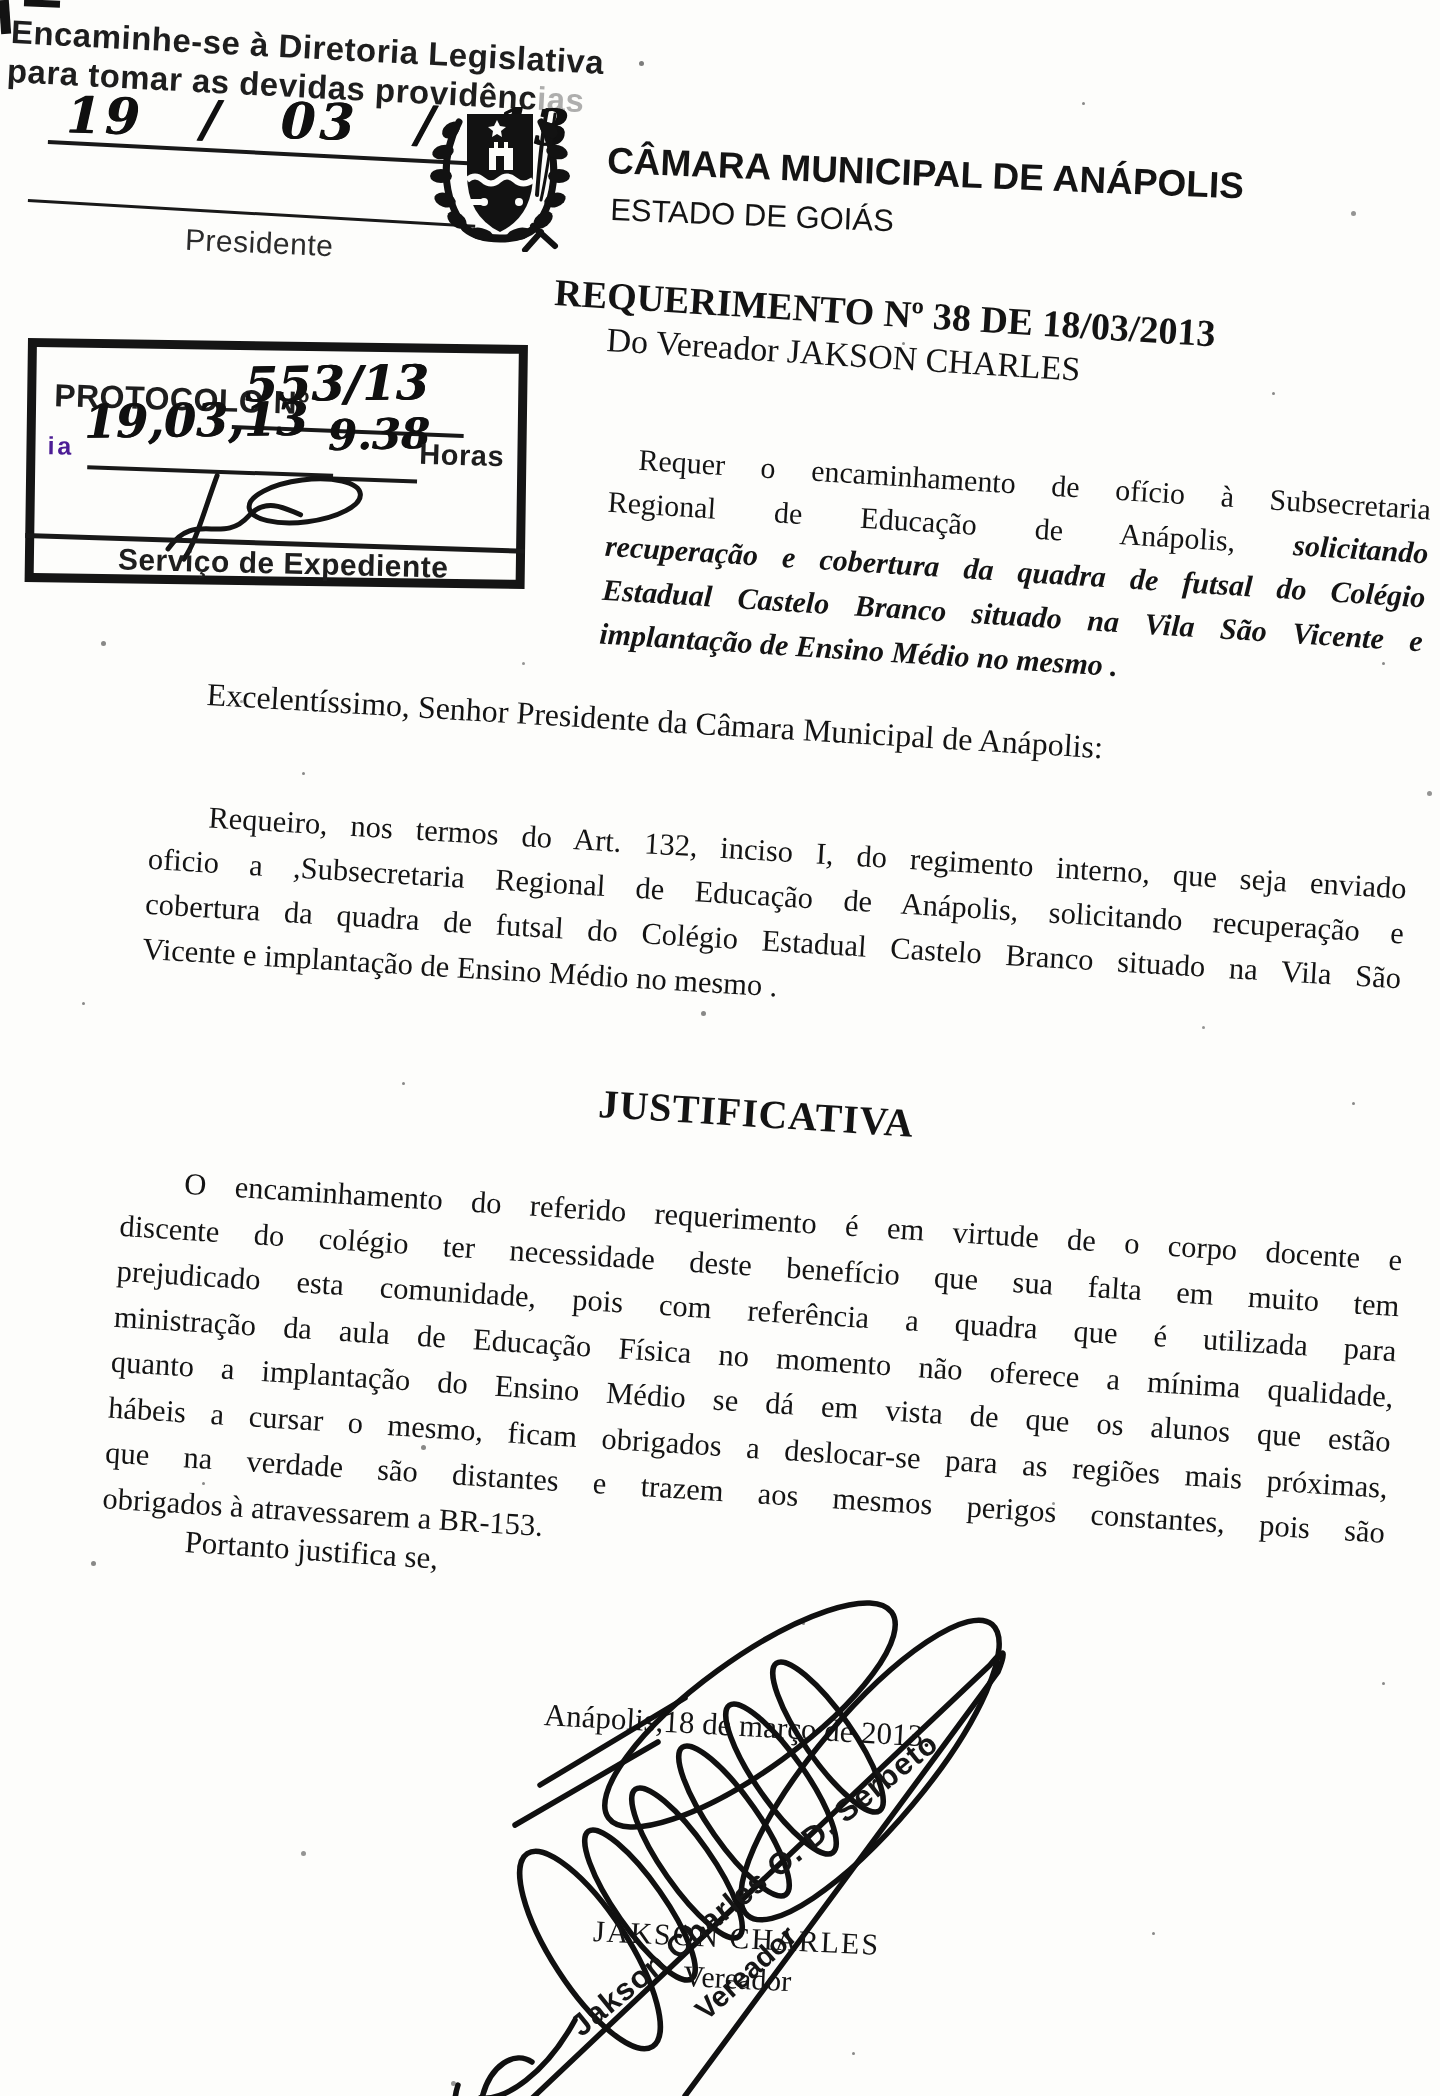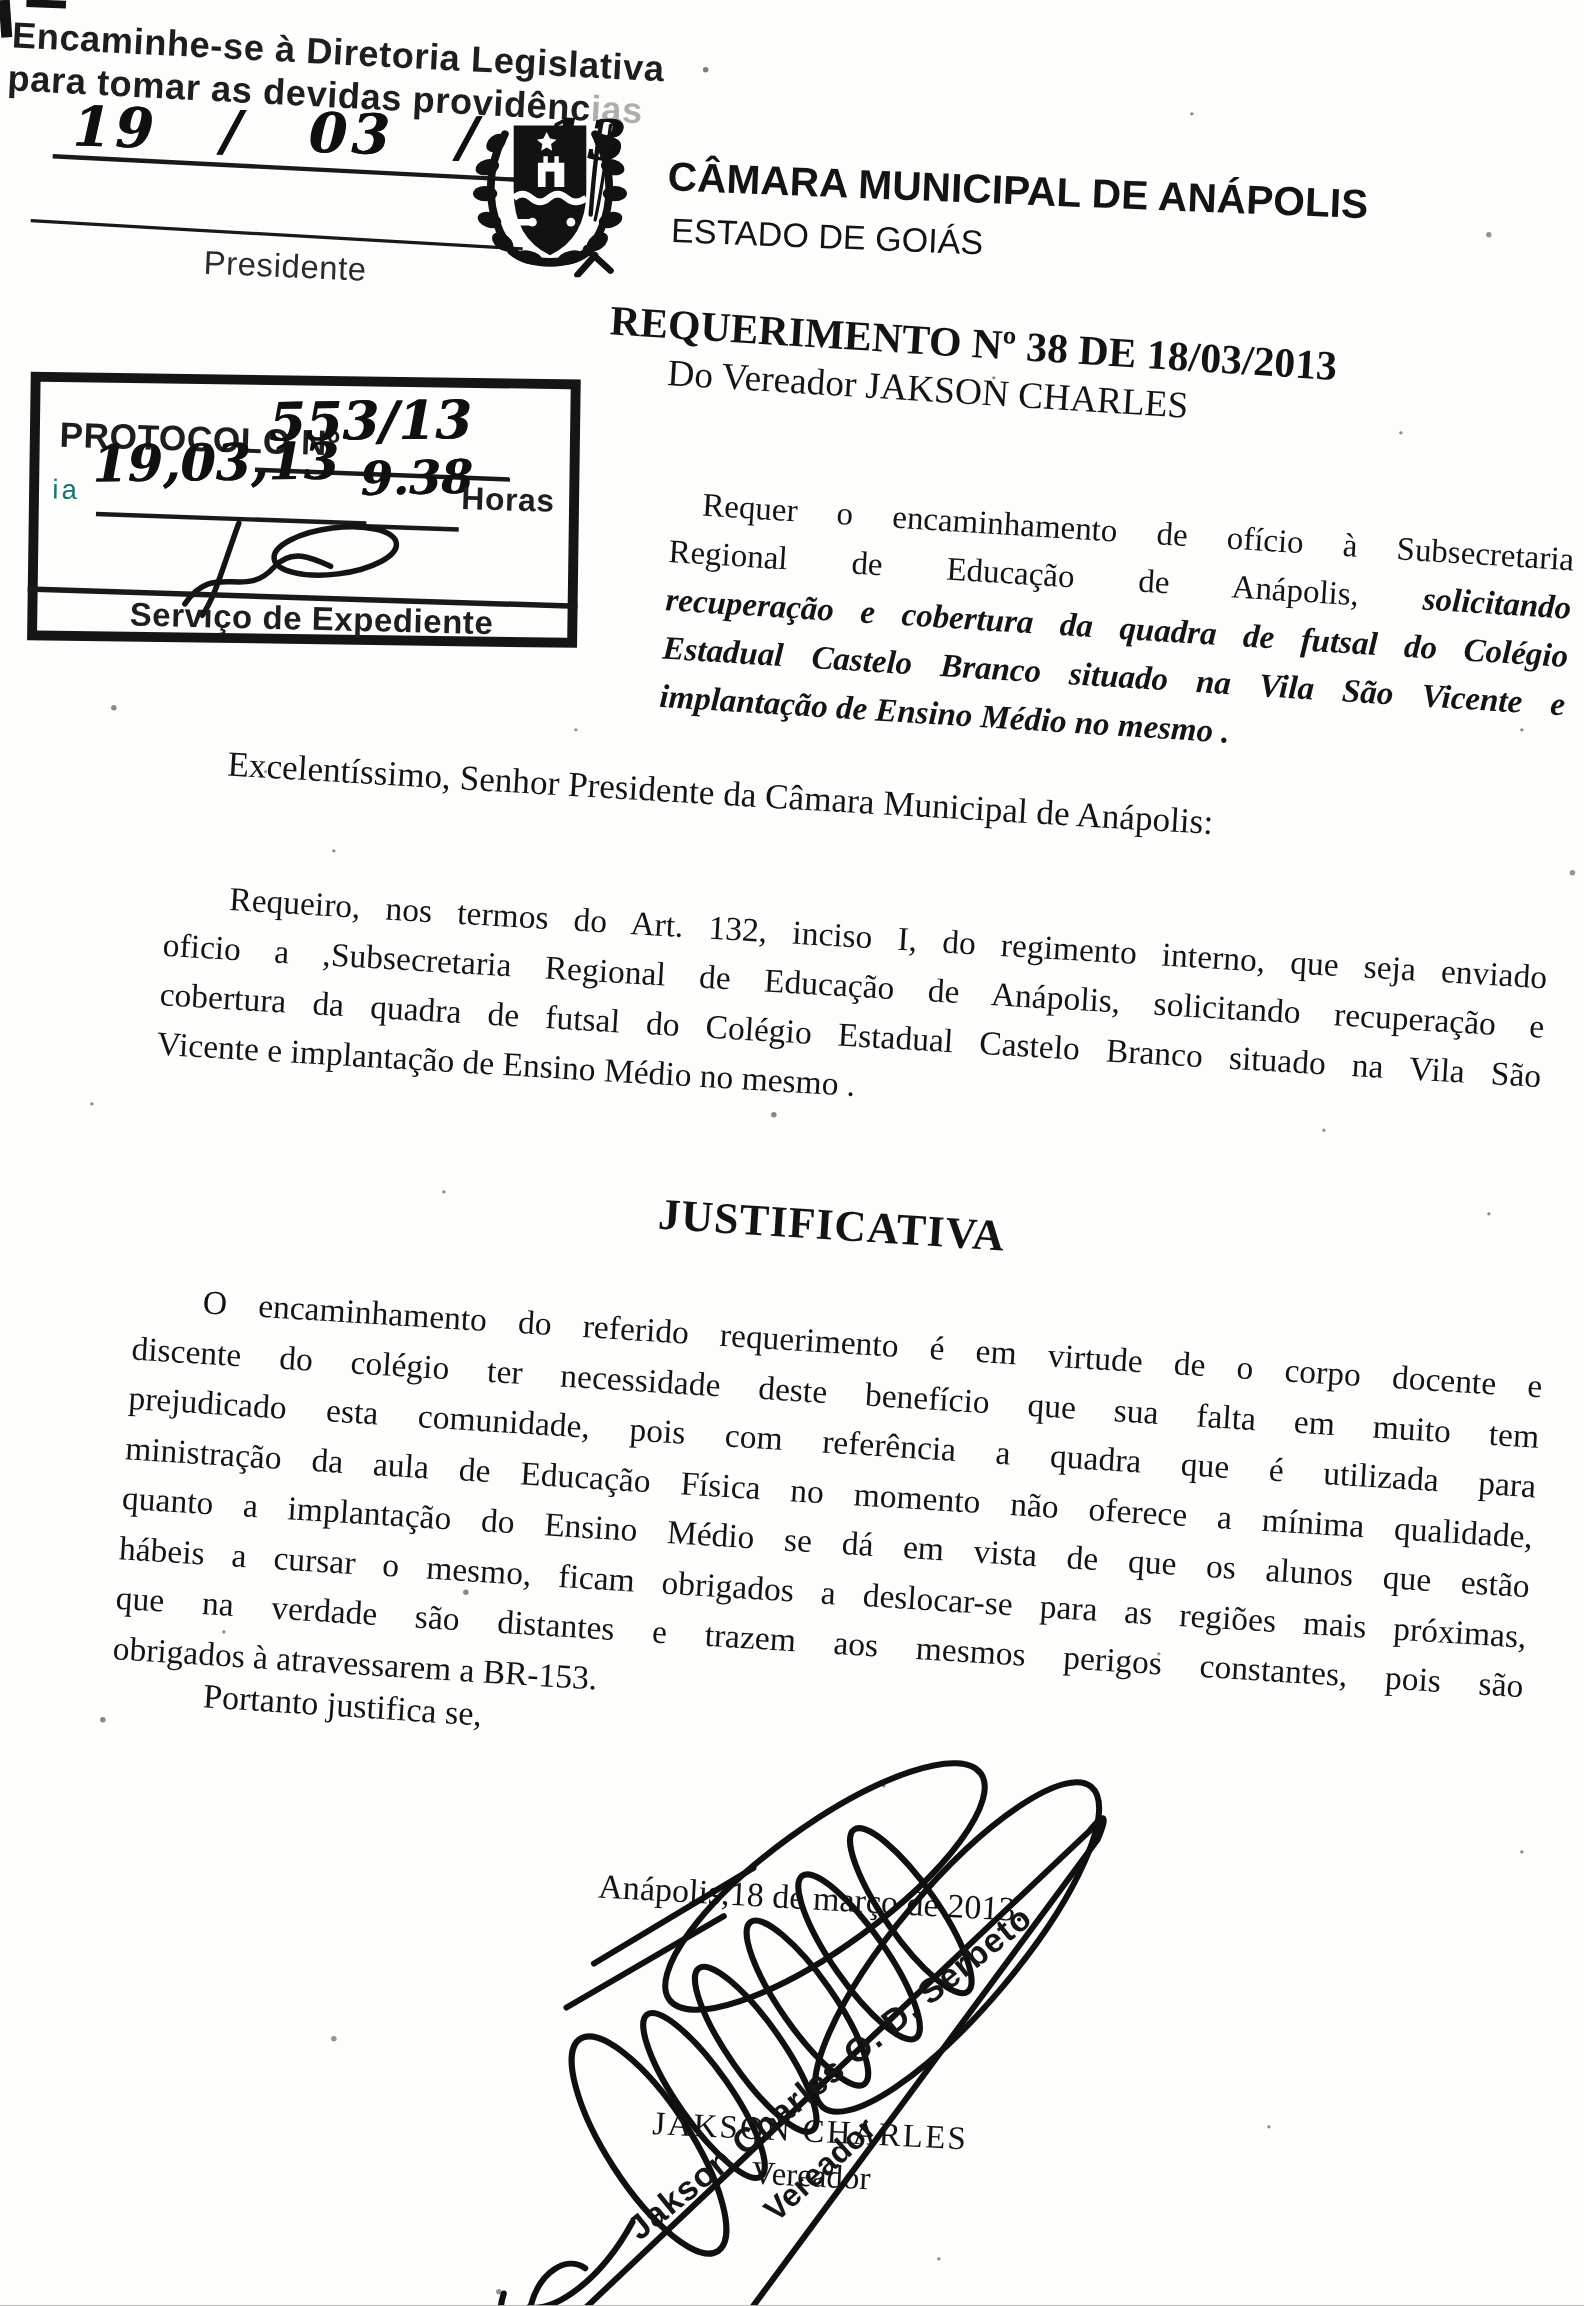--- a/index.html
+++ b/index.html
@@ -35,21 +35,21 @@
   .title1{left:556px;top:270px;font-size:38px;font-weight:bold;transform:rotate(3.6deg);transform-origin:left top;}
   .title2{left:608px;top:321px;font-size:34px;transform:rotate(3.6deg);transform-origin:left top;}
   
   .protobox{
     left:28px;top:338px;width:500px;height:244px;border:9px solid #151515;
     transform:rotate(0.8deg);transform-origin:left top;box-sizing:border-box;
   }
   .proto-label{left:18px;top:32px;font-size:32px;font-weight:bold;transform:rotate(1deg);}
   .proto-num{left:208px;top:4px;font-size:48px;transform:rotate(-1.5deg);}
   .proto-uline-num{left:196px;top:78px;width:232px;transform:rotate(1.4deg);}
-  .proto-prefix{left:12px;top:84px;font-size:25px;color:#0f766e;letter-spacing:3px;}
+  .proto-prefix{left:12px;top:84px;font-size:25px;color:#4c1d95;letter-spacing:3px;font-weight:bold;}
   .proto-date{left:48px;top:44px;font-size:46px;transform:rotate(-1.5deg);}
   .proto-time{left:292px;top:58px;font-size:42px;transform:rotate(-2deg);}
   .proto-hours{left:384px;top:86px;font-size:29px;font-weight:bold;transform:rotate(1deg);}
   .proto-uline-date{left:52px;top:120px;width:246px;transform:rotate(1.2deg);}
   .proto-uline-time{left:290px;top:126px;width:92px;transform:rotate(1.2deg);}
   .proto-line{left:-9px;top:186px;width:500px;border-top-width:5px;transform:rotate(1deg);transform-origin:left top;}
   .proto-dept{left:84px;top:196px;font-size:30px;font-weight:bold;transform:rotate(0.6deg);}
   .proto-sig{left:120px;top:108px;}
   
   .summary{left:612px;top:436px;width:822px;font-size:30px;line-height:44px;transform:rotate(3.6deg);transform-origin:left top;}

